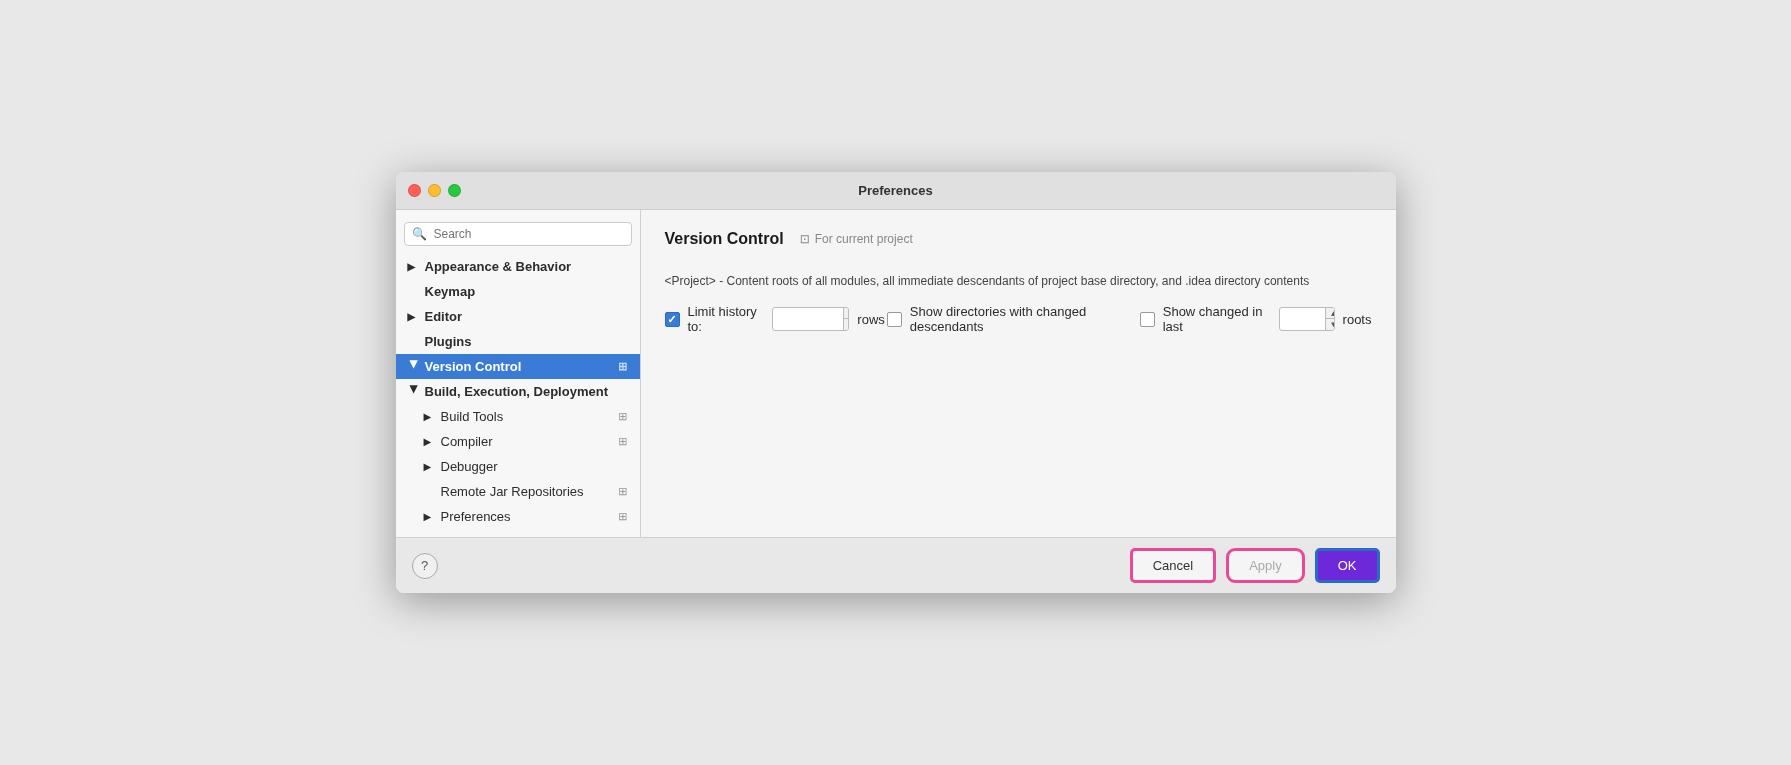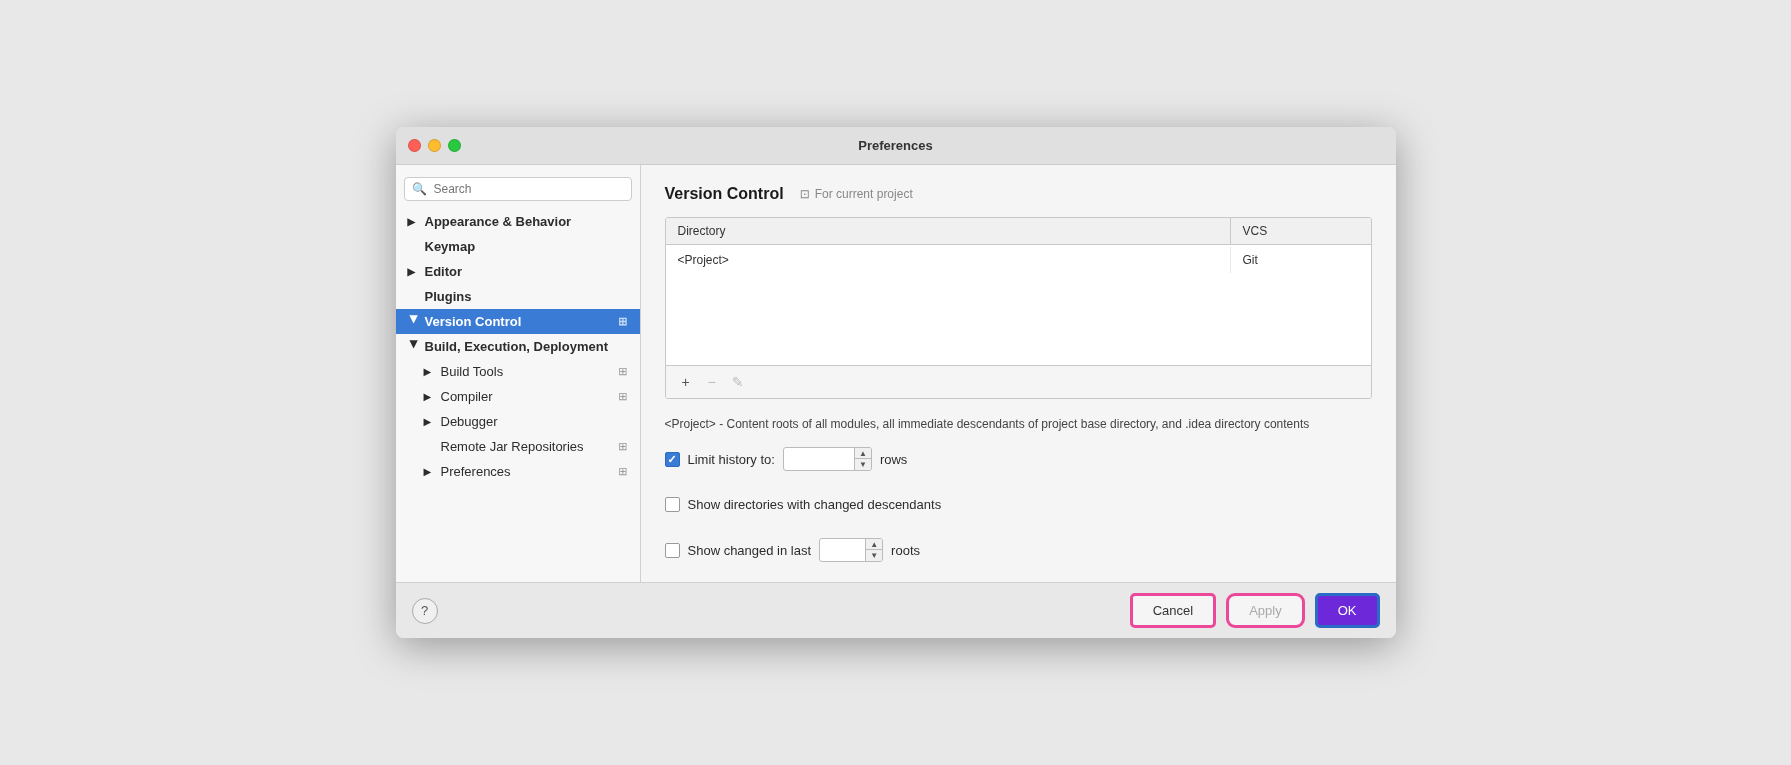--- a/index.html
+++ b/index.html
@@ -225,22 +225,22 @@
 
     .description-text {
       font-size: 12px;
       color: #444;
       margin: 10px 0 14px 0;
       line-height: 1.5;
     }
 
     .options-section {
       display: flex;
-      flex-direction: column;
-      gap: 26px;
+      flex-direction: row;
+      gap: 2px;
     }
     .option-row {
       display: flex;
       align-items: center;
       gap: 8px;
     }
     .checkbox {
       width: 15px;
       height: 15px;
       border: 1px solid #999;
@@ -427,37 +427,20 @@
 
     <div class="main-panel">
       <div class="panel-header">
         <span class="panel-title">Version Control</span>
         <div class="for-current-project">
           <span>⊡</span>
           <span>For current project</span>
         </div>
       </div>
 
-      <div class="vcs-table">
-        <div class="vcs-table-header">
-          <div class="vcs-col-dir">Directory</div>
-          <div class="vcs-col-vcs">VCS</div>
-        </div>
-        <div class="vcs-table-body">
-          <div class="vcs-table-row">
-            <div class="vcs-cell-dir">&lt;Project&gt;</div>
-            <div class="vcs-cell-vcs">Git</div>
-          </div>
-        </div>
-        <div class="table-toolbar">
-          <button class="toolbar-btn">+</button>
-          <button class="toolbar-btn disabled">−</button>
-          <button class="toolbar-btn disabled">✎</button>
-        </div>
-      </div>
 
       <div class="description-text">&lt;Project&gt; - Content roots of all modules, all immediate descendants of project base directory, and .idea directory contents</div>
 
       <div class="options-section">
 
         <div class="option-row">
           <div class="checkbox checked"></div>
           <span class="option-label">Limit history to:</span>
           <div class="spinner-input">
             <input type="text" style="">

